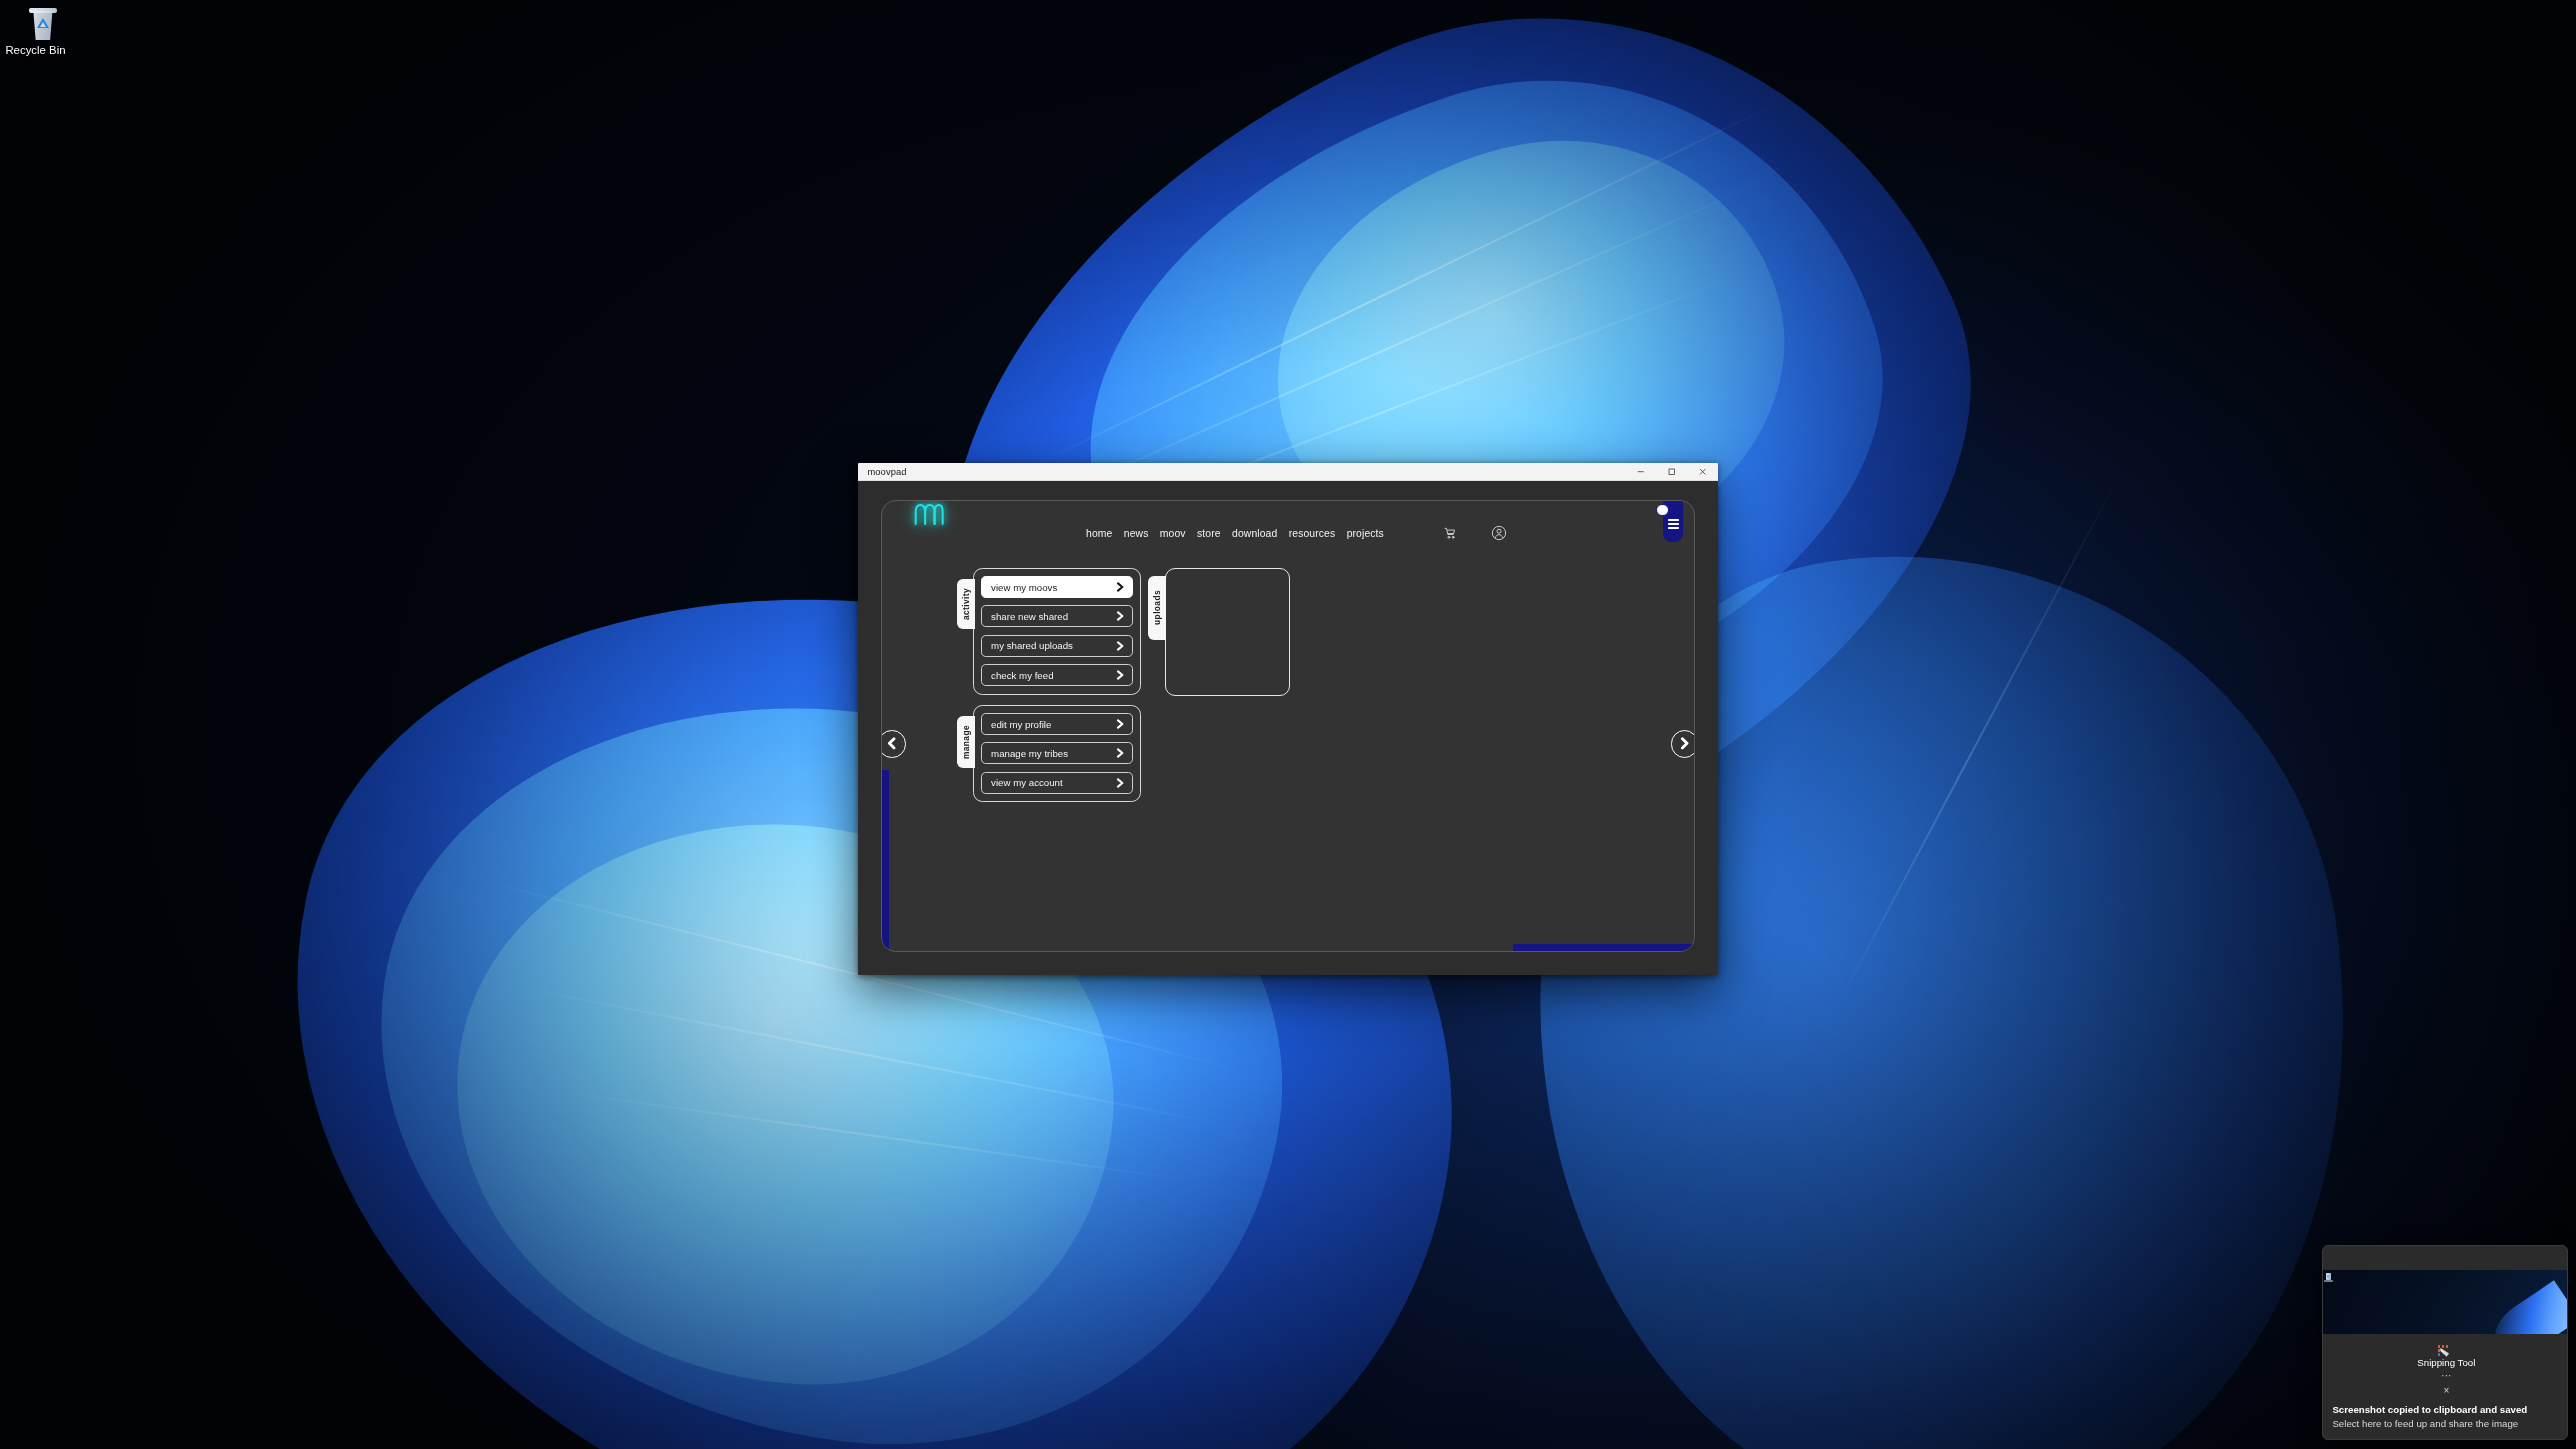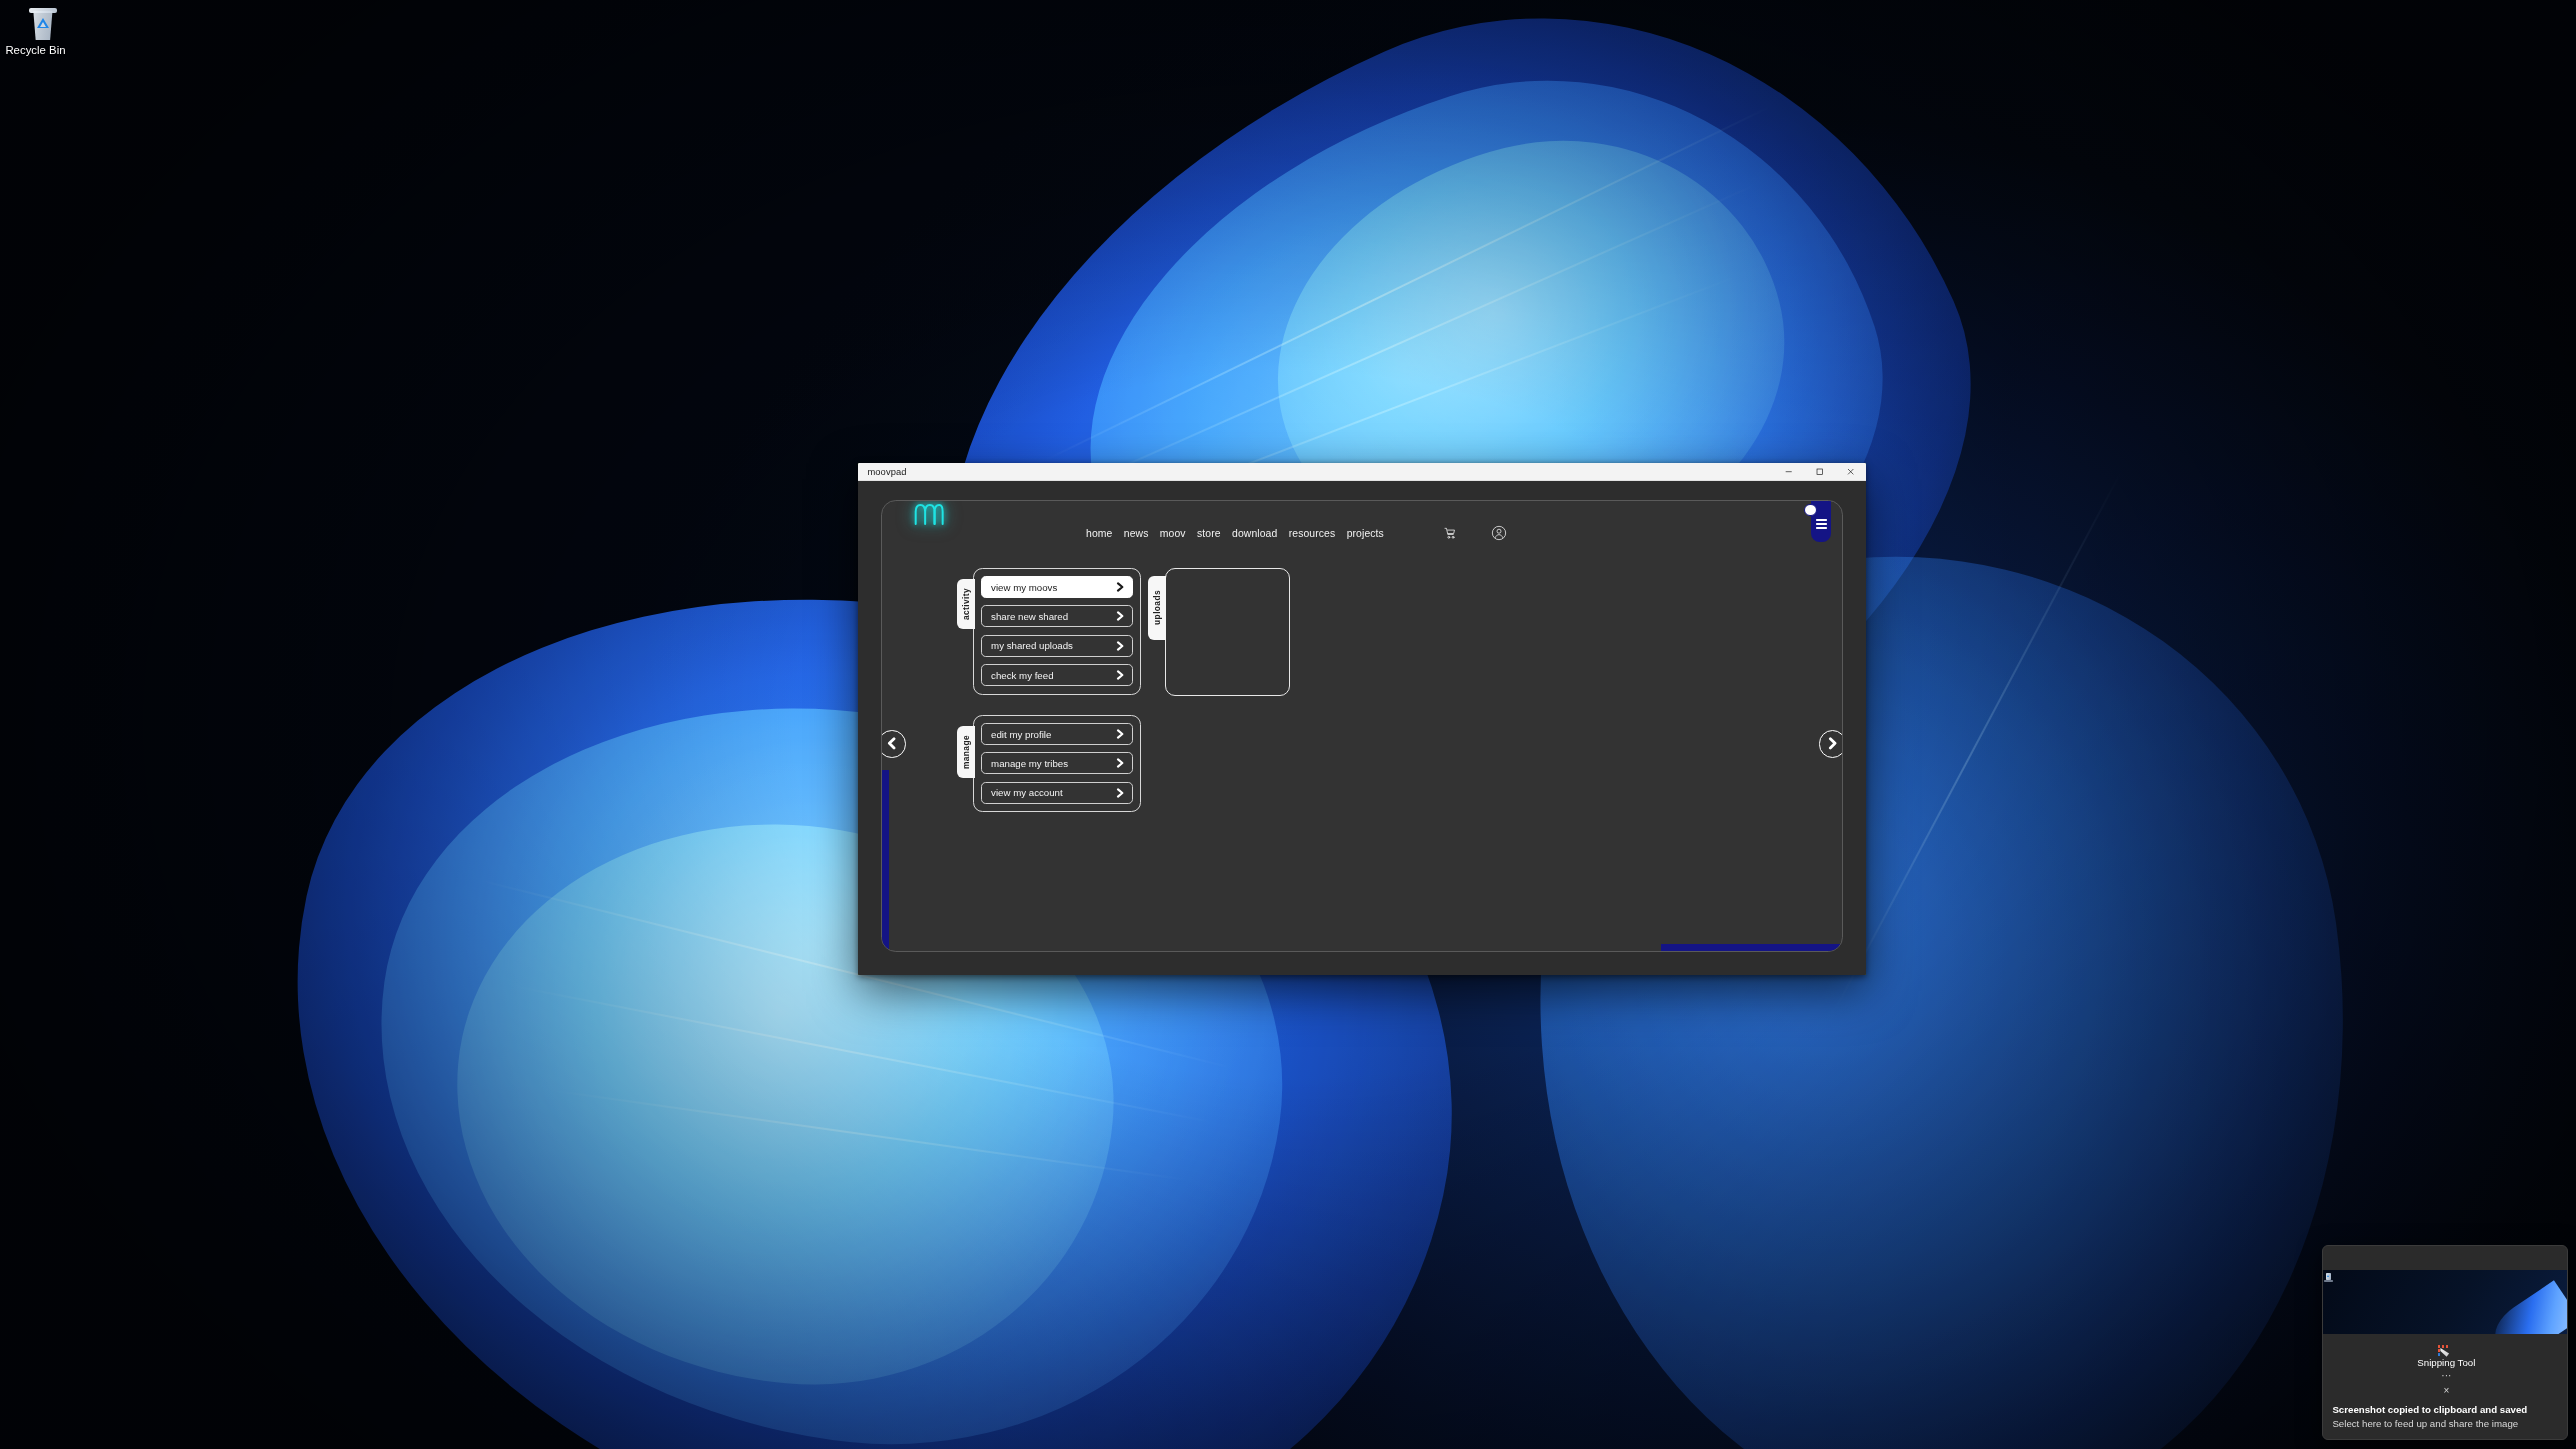--- a/index.html
+++ b/index.html
@@ -146,21 +146,21 @@
   }
   #recycle-bin .rb-label {
     color: #fff; font-size: 11.4px; line-height: 13.4px;
     text-shadow: 0 0.7px 2px rgba(0,0,0,.9);
   }
 
   
   #moovpad-window {
     position: absolute;
     left: 858px; top: 463px;
-    width: 1008px; height: 512px;
+    width: 860px; height: 512px;
     background: #4d7c0f;
     box-shadow: 0 16px 47px rgba(0,0,0,.62), 0 1.3px 6.7px rgba(0,0,0,.5);
     border-radius: 1.3px;
     overflow: hidden;
   }
   #titlebar {
     height: 18px;
     background: #f3f3f3;
     display: flex; align-items: center;
     border-bottom: 0.7px solid #e2e2e2;
@@ -279,21 +279,21 @@
     z-index: 6;
   }
   #arrow-prev { left: -4px; }
   #arrow-next { right: -4px; }
   .carousel-arrow svg { display:block; }
 
   
   #groups-col {
     margin-left: 91px;
     width: 168px;
-    display: flex; flex-direction: column; gap: 20px;
+    display: flex; flex-direction: column; gap: 10px;
   }
   .group-card {
     position: relative;
     background: #333333;
     border: 0.7px solid #d8d8d8;
     border-radius: 9.4px;
     padding: 7.4px 7.4px 7.4px 7.4px;
   }
   .group-tab {
     position: absolute;

